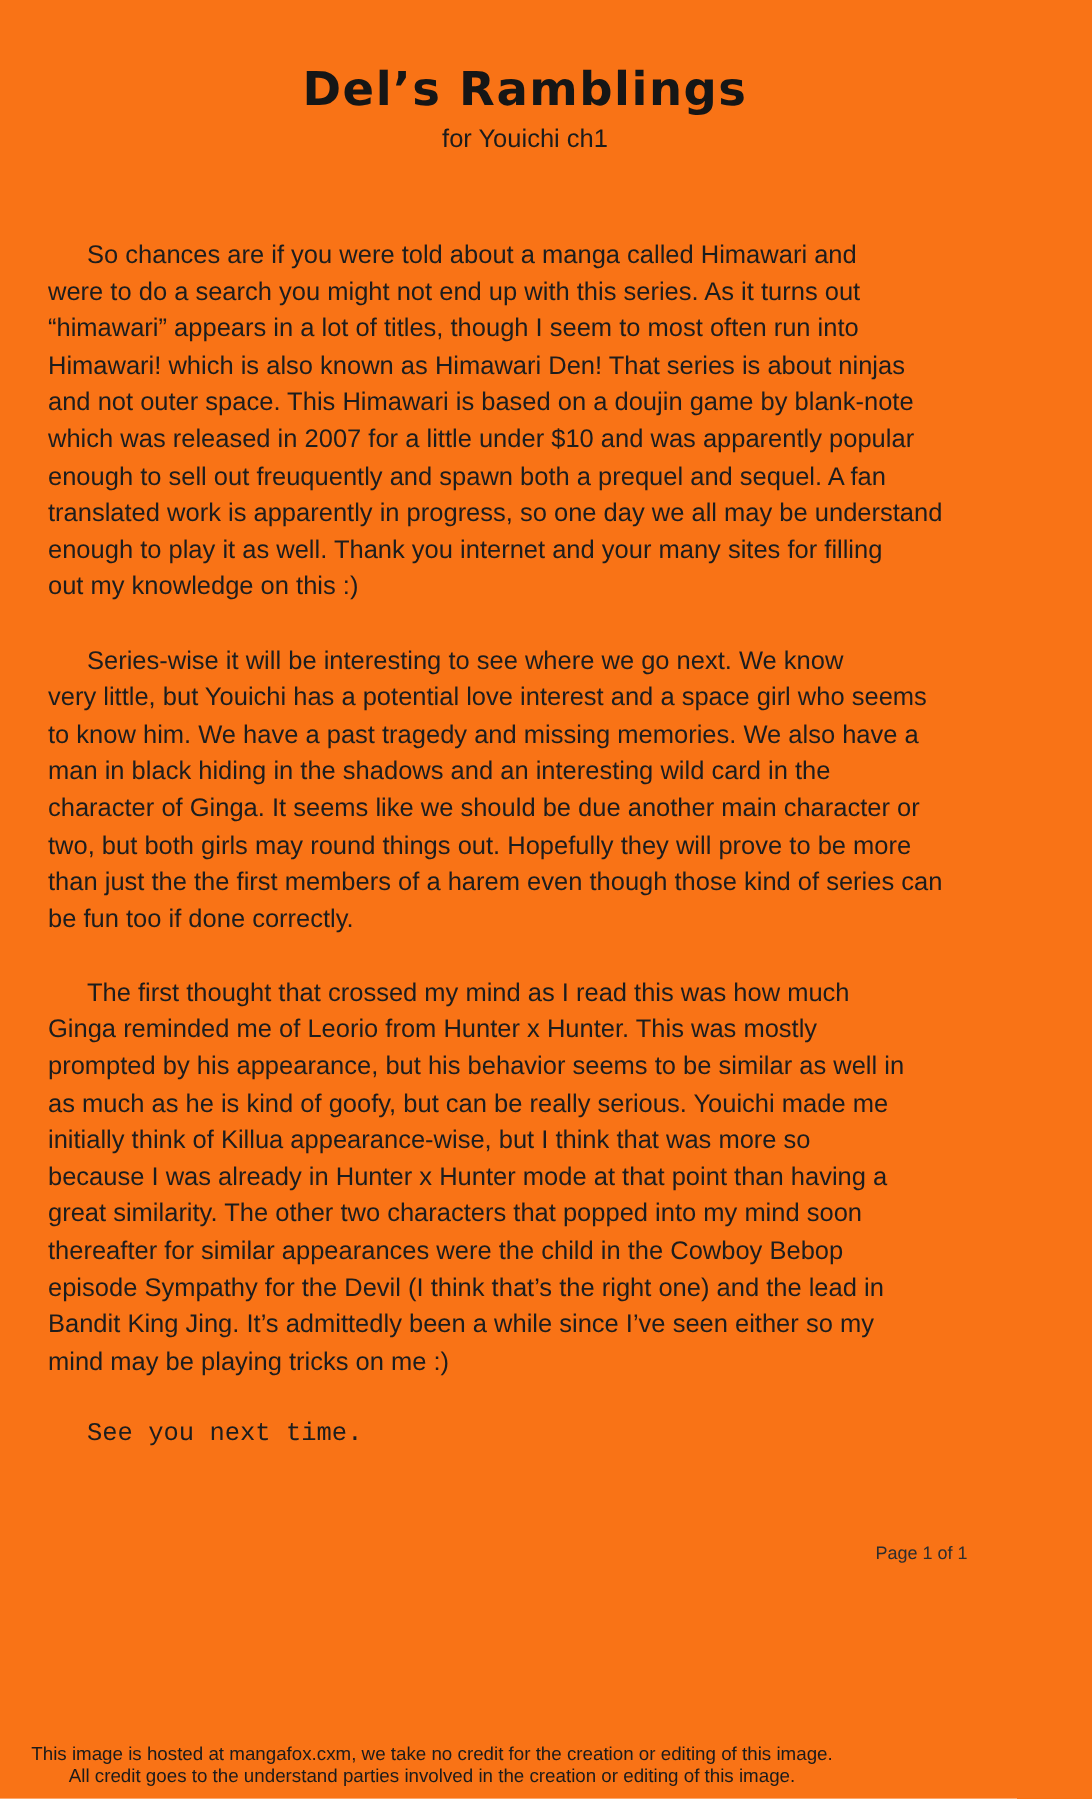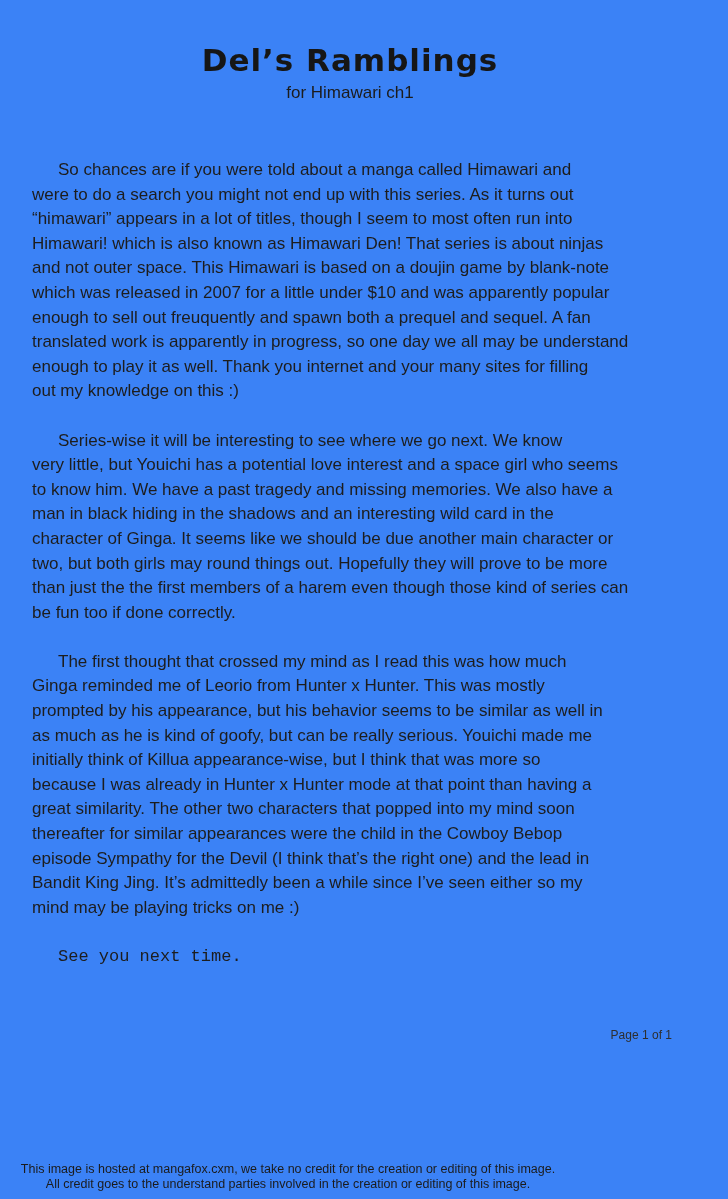--- a/index.html
+++ b/index.html
@@ -11,21 +11,21 @@
       width: 728px;
       height: 1199px;
       position: relative;
       font-family: "Liberation Sans", sans-serif;
       color: #1d1d1d;
       overflow: hidden;
     }
     .page {
       position: absolute;
       inset: 0;
-      background: #3b82f6;
+      background: #f97316;
     }
     .doc-header {
       position: absolute;
       top: 42px;
       left: 0;
       width: 700px;
       text-align: center;
     }
     .doc-title {
       margin: 0;
@@ -54,21 +54,21 @@
       white-space: pre-line;
       text-indent: 26px;
     }
     .closing {
       margin-bottom: 0;
       font-family: Liberation Mono, monospace;
     }
     .page-indicator {
       position: absolute;
       top: 1028px;
-      right: 56px;
+      right: 83px;
       font-size: 12px;
       color: #2e2e2e;
     }
     .disclaimer {
       position: absolute;
       top: 1162px;
       left: 0;
       width: 576px;
       text-align: center;
       font-size: 12.5px;
@@ -76,21 +76,21 @@
       color: #1b1b1b;
     }
   </style>
 </head>
 <body>
 
 <div class="page">
 
   <header class="doc-header">
     <h1 class="doc-title">Del’s Ramblings</h1>
-    <div class="doc-subtitle">for Himawari ch1</div>
+    <div class="doc-subtitle">for Youichi ch1</div>
   </header>
 
   <main class="doc-body">
     <p class="para">So chances are if you were told about a manga called Himawari and
 were to do a search you might not end up with this series. As it turns out
 “himawari” appears in a lot of titles, though I seem to most often run into
 Himawari! which is also known as Himawari Den! That series is about ninjas
 and not outer space. This Himawari is based on a doujin game by blank-note
 which was released in 2007 for a little under $10 and was apparently popular
 enough to sell out freuquently and spawn both a prequel and sequel. A fan

